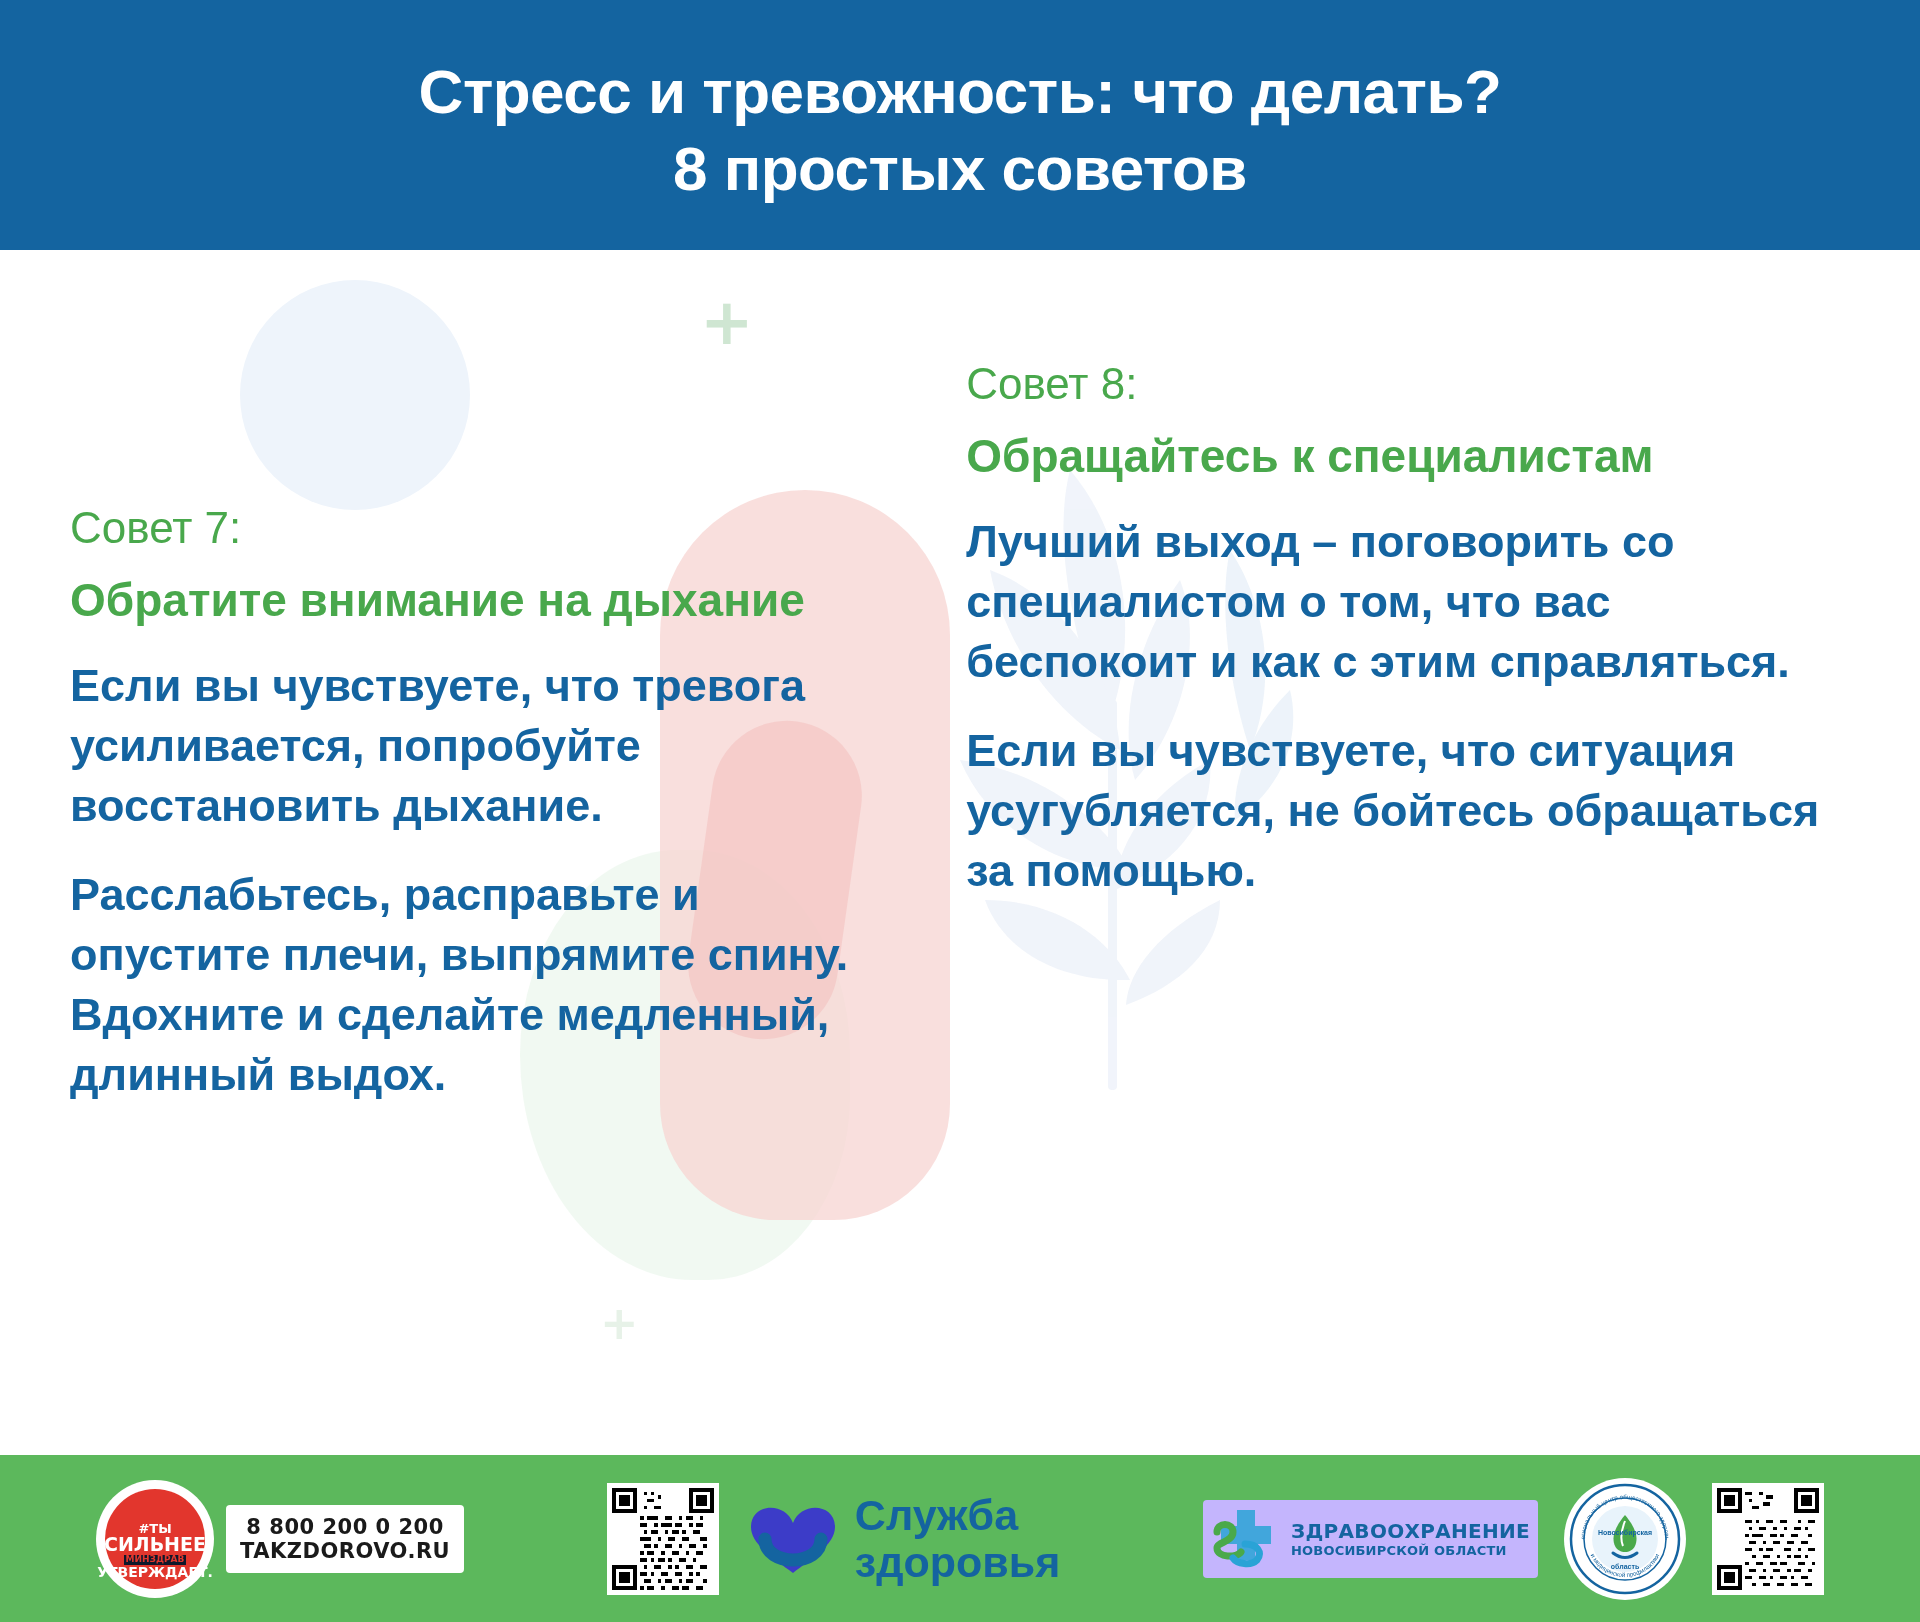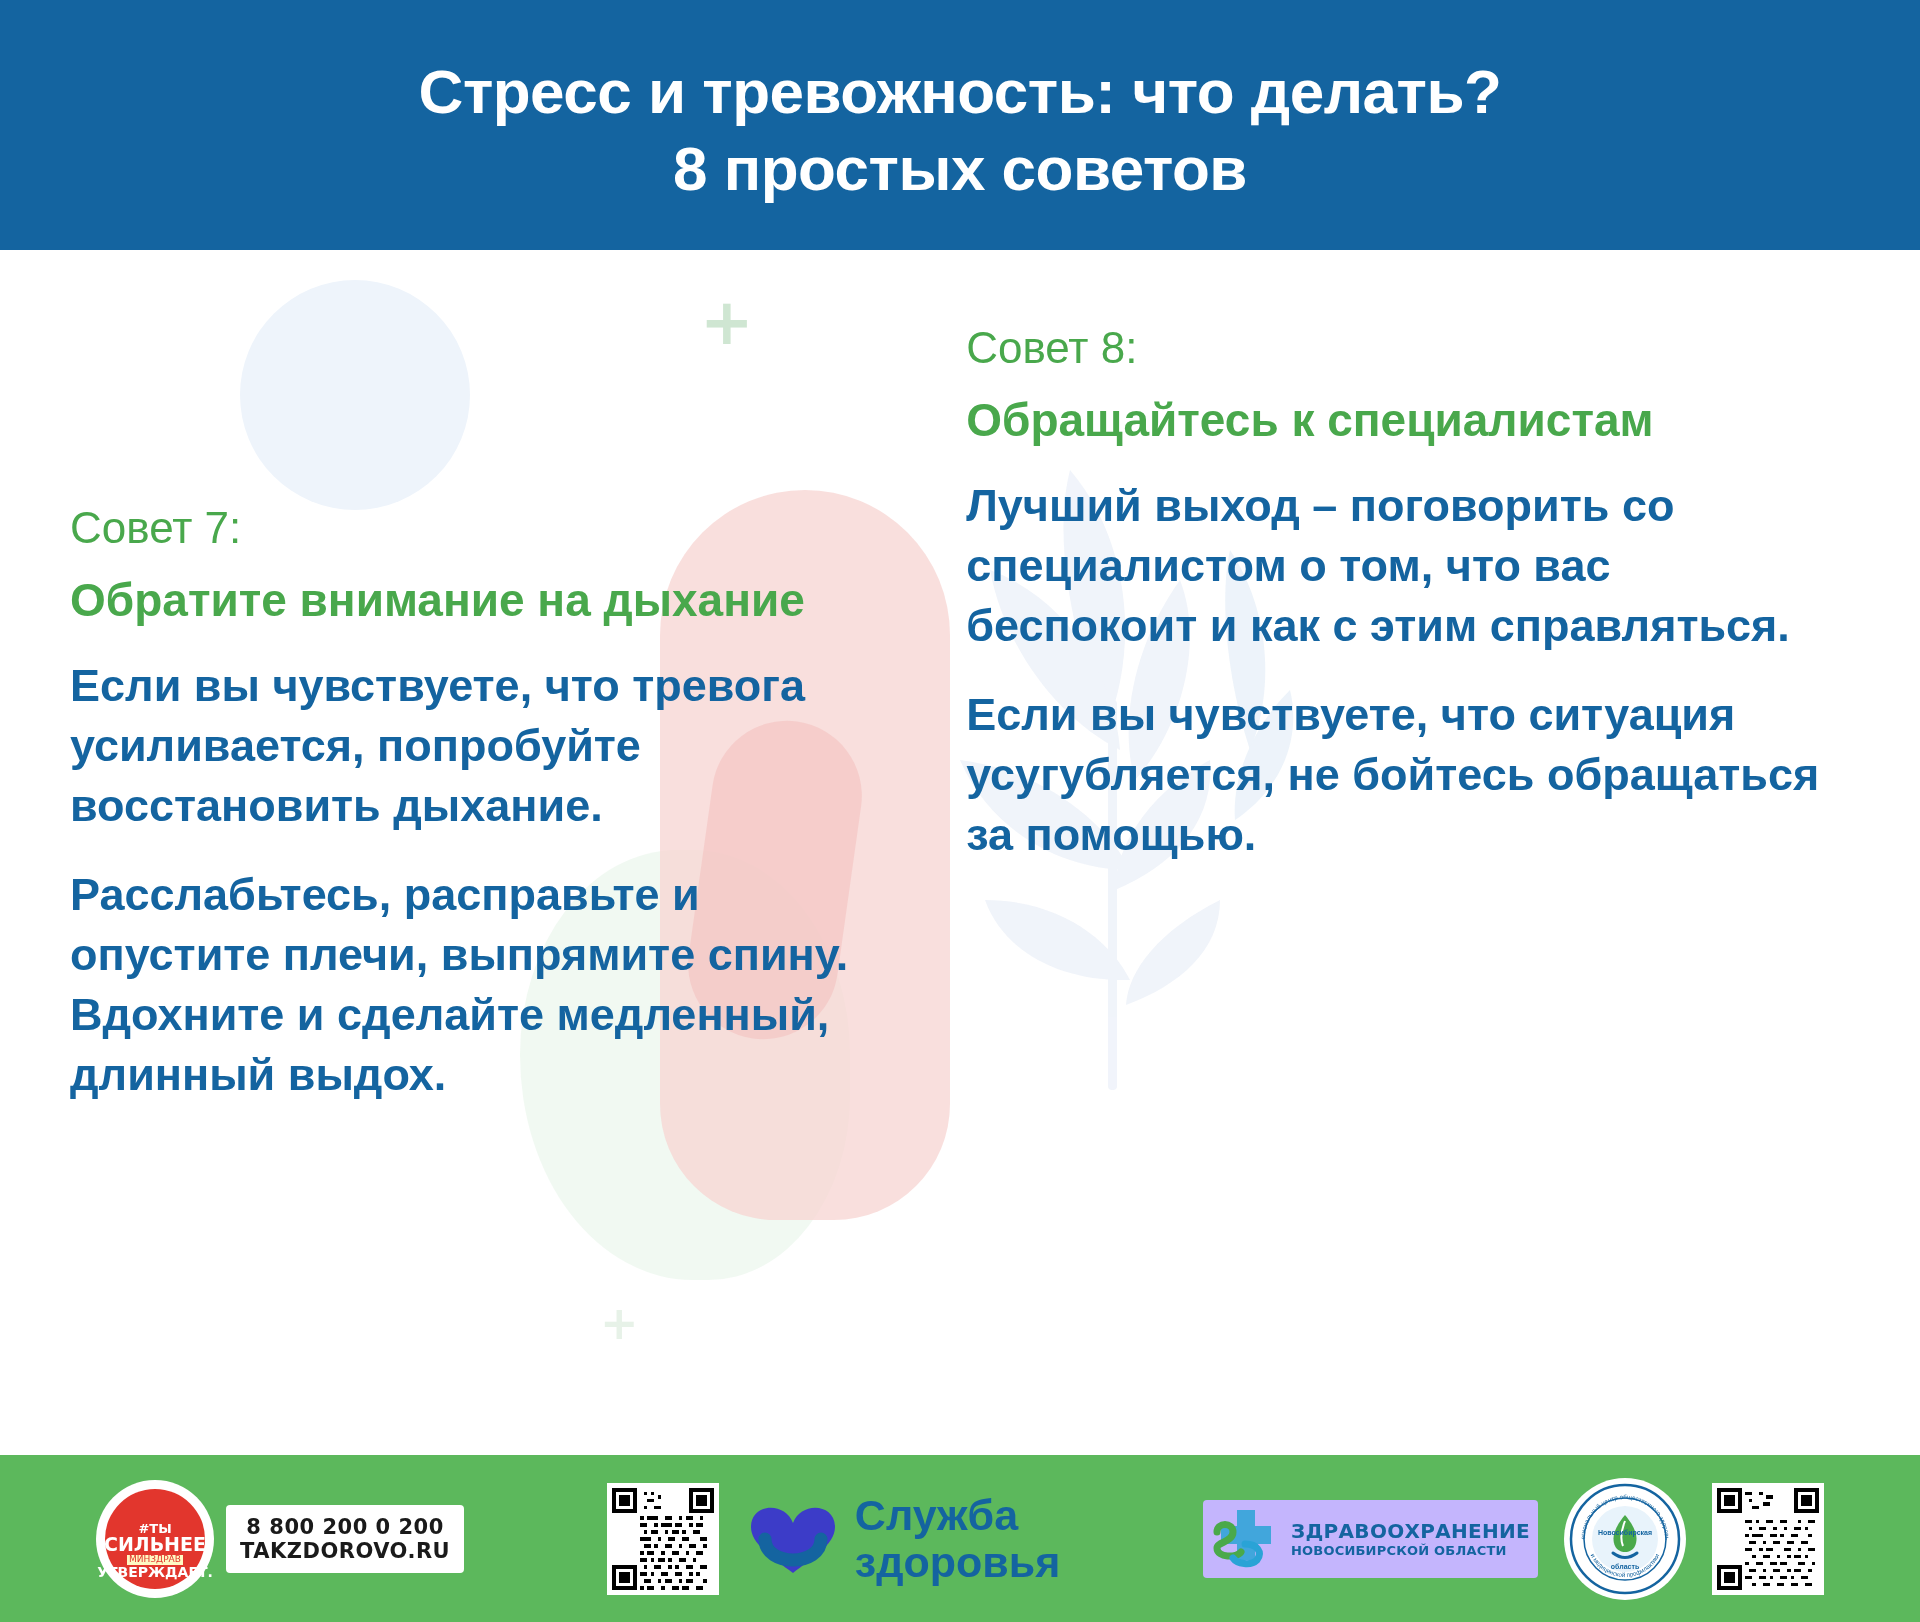--- a/index.html
+++ b/index.html
@@ -102,21 +102,21 @@
     inset: 0;
     display: flex;
     padding: 0 70px;
     box-sizing: border-box;
   }
   .col {
     position: relative;
     box-sizing: border-box;
   }
   .col-left  { width: 930px; padding-top: 250px; padding-right: 70px; }
-  .col-right { width: 920px; padding-top: 70px; }
+  .col-right { width: 920px; padding-top: 106px; }
 
   .tip-number {
     color: #49a84c;
     font-size: 44px;
     line-height: 1.25;
     margin: 0 0 16px 0;
     font-family: "Liberation Sans", sans-serif;
   }
   .tip-heading {
     color: #49a84c;
@@ -164,21 +164,21 @@
     border-radius: 50%;
     background: #e2362d;
     color: #fff;
     display: flex; flex-direction: column;
     align-items: center; justify-content: center;
     line-height: 1.05;
     text-align: center;
   }
   .bs-l1 { font-size: 13px; font-weight: bold; margin-top: 24px; }
   .bs-l2 { font-size: 19px; font-weight: bold; }
-  .bs-l3 { font-size: 9px; background:#fef9c3; color:#e2362d; padding: 0 2px; font-weight: normal;}
+  .bs-l3 { font-size: 9px; background:#0f172a; color:#e2362d; padding: 0 2px; font-weight: bold;}
   .bs-l4 { font-size: 14px; font-weight: bold; text-align: center; }
 
   .phone-block {
     background: #ffffff;
     border-radius: 4px;
     padding: 10px 14px;
     margin-left: -14px;
     display: flex; flex-direction: column; align-items: center;
     flex: none;
   }

